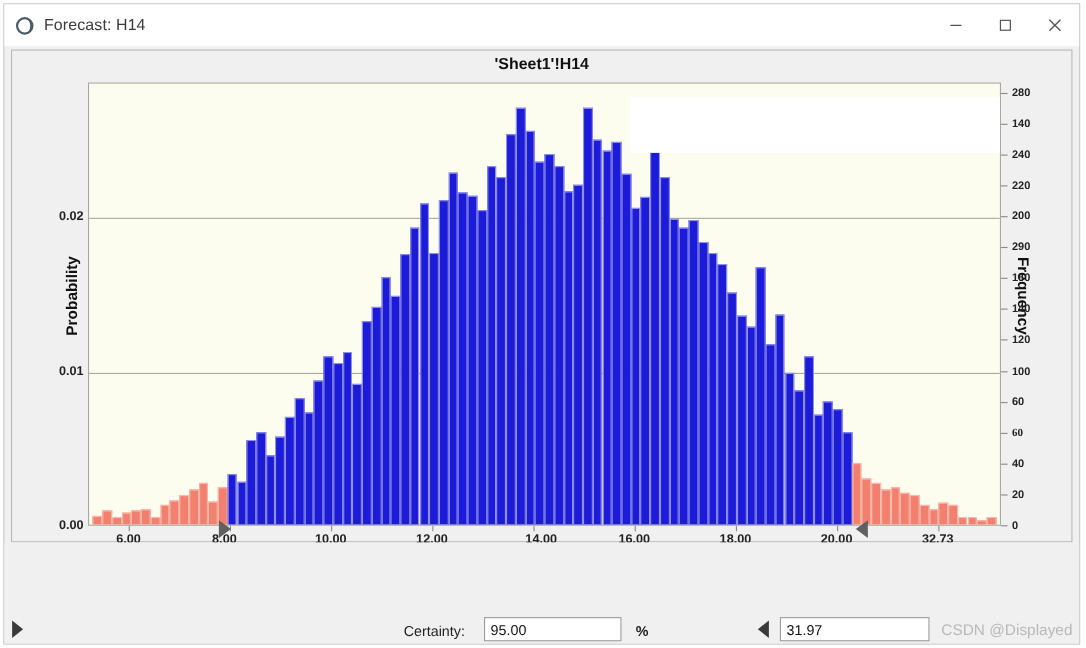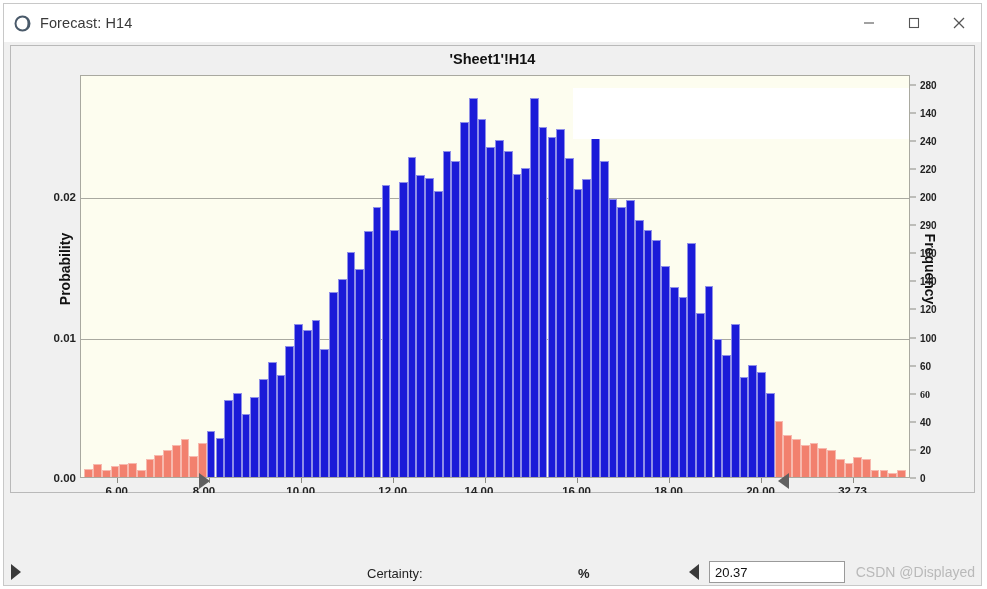--- a/index.html
+++ b/index.html
@@ -510,21 +510,21 @@
 
       <div class="xtick-wrap" id="xtick-wrap">
           <div class="xtick" style="left: 36.7867px;">6.00</div>
           <div class="xtickmark" style="left: 36.7867px;"></div>
           <div class="xtick" style="left: 124px;">8.00</div>
           <div class="xtickmark" style="left: 128.753px;"></div>
           <div class="xtick" style="left: 220.72px;">10.00</div>
           <div class="xtickmark" style="left: 220.72px;"></div>
           <div class="xtick" style="left: 312.687px;">12.00</div>
           <div class="xtickmark" style="left: 312.687px;"></div>
-          <div class="xtick" style="left: 399px;">14.00</div>
+          <div class="xtick" style="left: 412px;">14.00</div>
           <div class="xtickmark" style="left: 404.654px;"></div>
           <div class="xtick" style="left: 496.62px;">16.00</div>
           <div class="xtickmark" style="left: 496.62px;"></div>
           <div class="xtick" style="left: 588.587px;">18.00</div>
           <div class="xtickmark" style="left: 588.587px;"></div>
           <div class="xtick" style="left: 680.554px;">20.00</div>
           <div class="xtickmark" style="left: 680.554px;"></div>
           <div class="xtick" style="left: 772.521px;">32.73</div>
           <div class="xtickmark" style="left: 772.521px;"></div>
         </div>
@@ -532,17 +532,18 @@
           <div class="marker right-point" style="left: 187.673px;"></div>
           <div class="marker left-point" style="left: 766.568px;"></div>
         </div>
     </div>
 
     <div class="controlbar"></div>
   </div>
 
   <span class="tri-right" style="position:absolute;left:6px;top:564px;"></span>
   <span class="certainty-label">Certainty:</span>
+  <div class="field certainty-field">95.00</div>
   <span class="pct-label">%</span>
   <span class="tri-left tri-left-wrap"></span>
-  <div class="field upper-field">20.37</div>
+  <div class="field upper-field">31.97</div>
   <span class="watermark">CSDN @Displayed</span>
 </div>
 
 </body></html>

